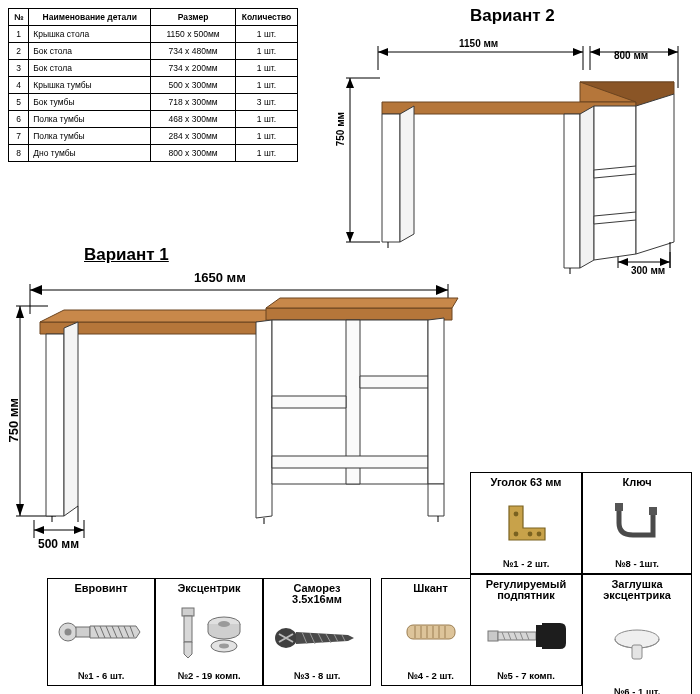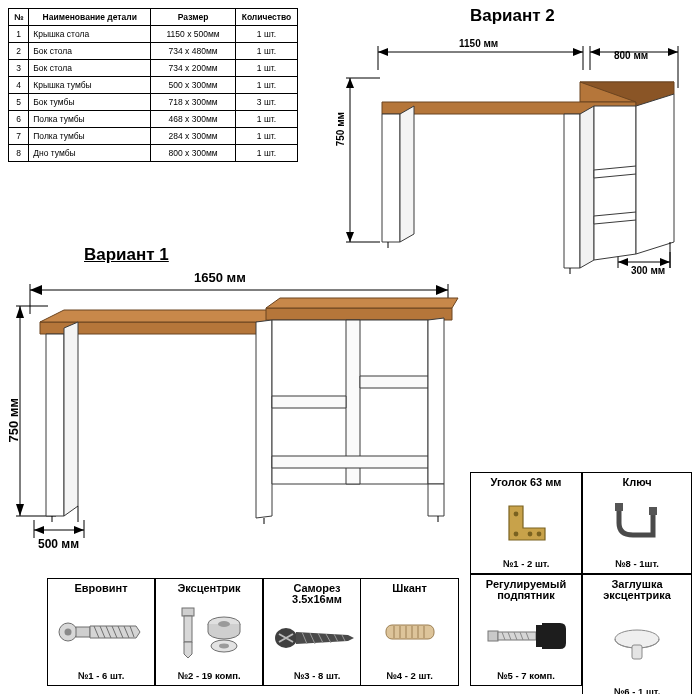--- a/index.html
+++ b/index.html
@@ -317,21 +317,21 @@
         <line x1="44" y1="8" x2="49" y2="18"></line>
           <line x1="52" y1="9" x2="57" y2="18"></line>
         <line x1="60" y1="9" x2="64" y2="17"></line>
           <line x1="68" y1="10" x2="71" y2="16"></line>
       </g>
     </svg>
   </div>
   <div class="hw-code">№3 - 8 шт.</div>
 </div>
 
-<div class="hw-cell" style="left:360px;top:578px;width:99px;height:108px;">
+<div class="hw-cell" style="left:381px;top:578px;width:99px;height:108px;">
   <div class="hw-title">Шкант</div>
   <div class="hw-art">
     <svg width="60" height="22" viewBox="0 0 60 22">
       <rect x="6" y="4" width="48" height="14" rx="6" fill="#ddc49a" stroke="#9c7f52"></rect>
       <g stroke="#9c7f52" stroke-width="1">
         <line x1="14" y1="5" x2="14" y2="17"></line>
           <line x1="20" y1="5" x2="20" y2="17"></line>
         <line x1="26" y1="5" x2="26" y2="17"></line>
           <line x1="32" y1="5" x2="32" y2="17"></line>
         <line x1="38" y1="5" x2="38" y2="17"></line>

